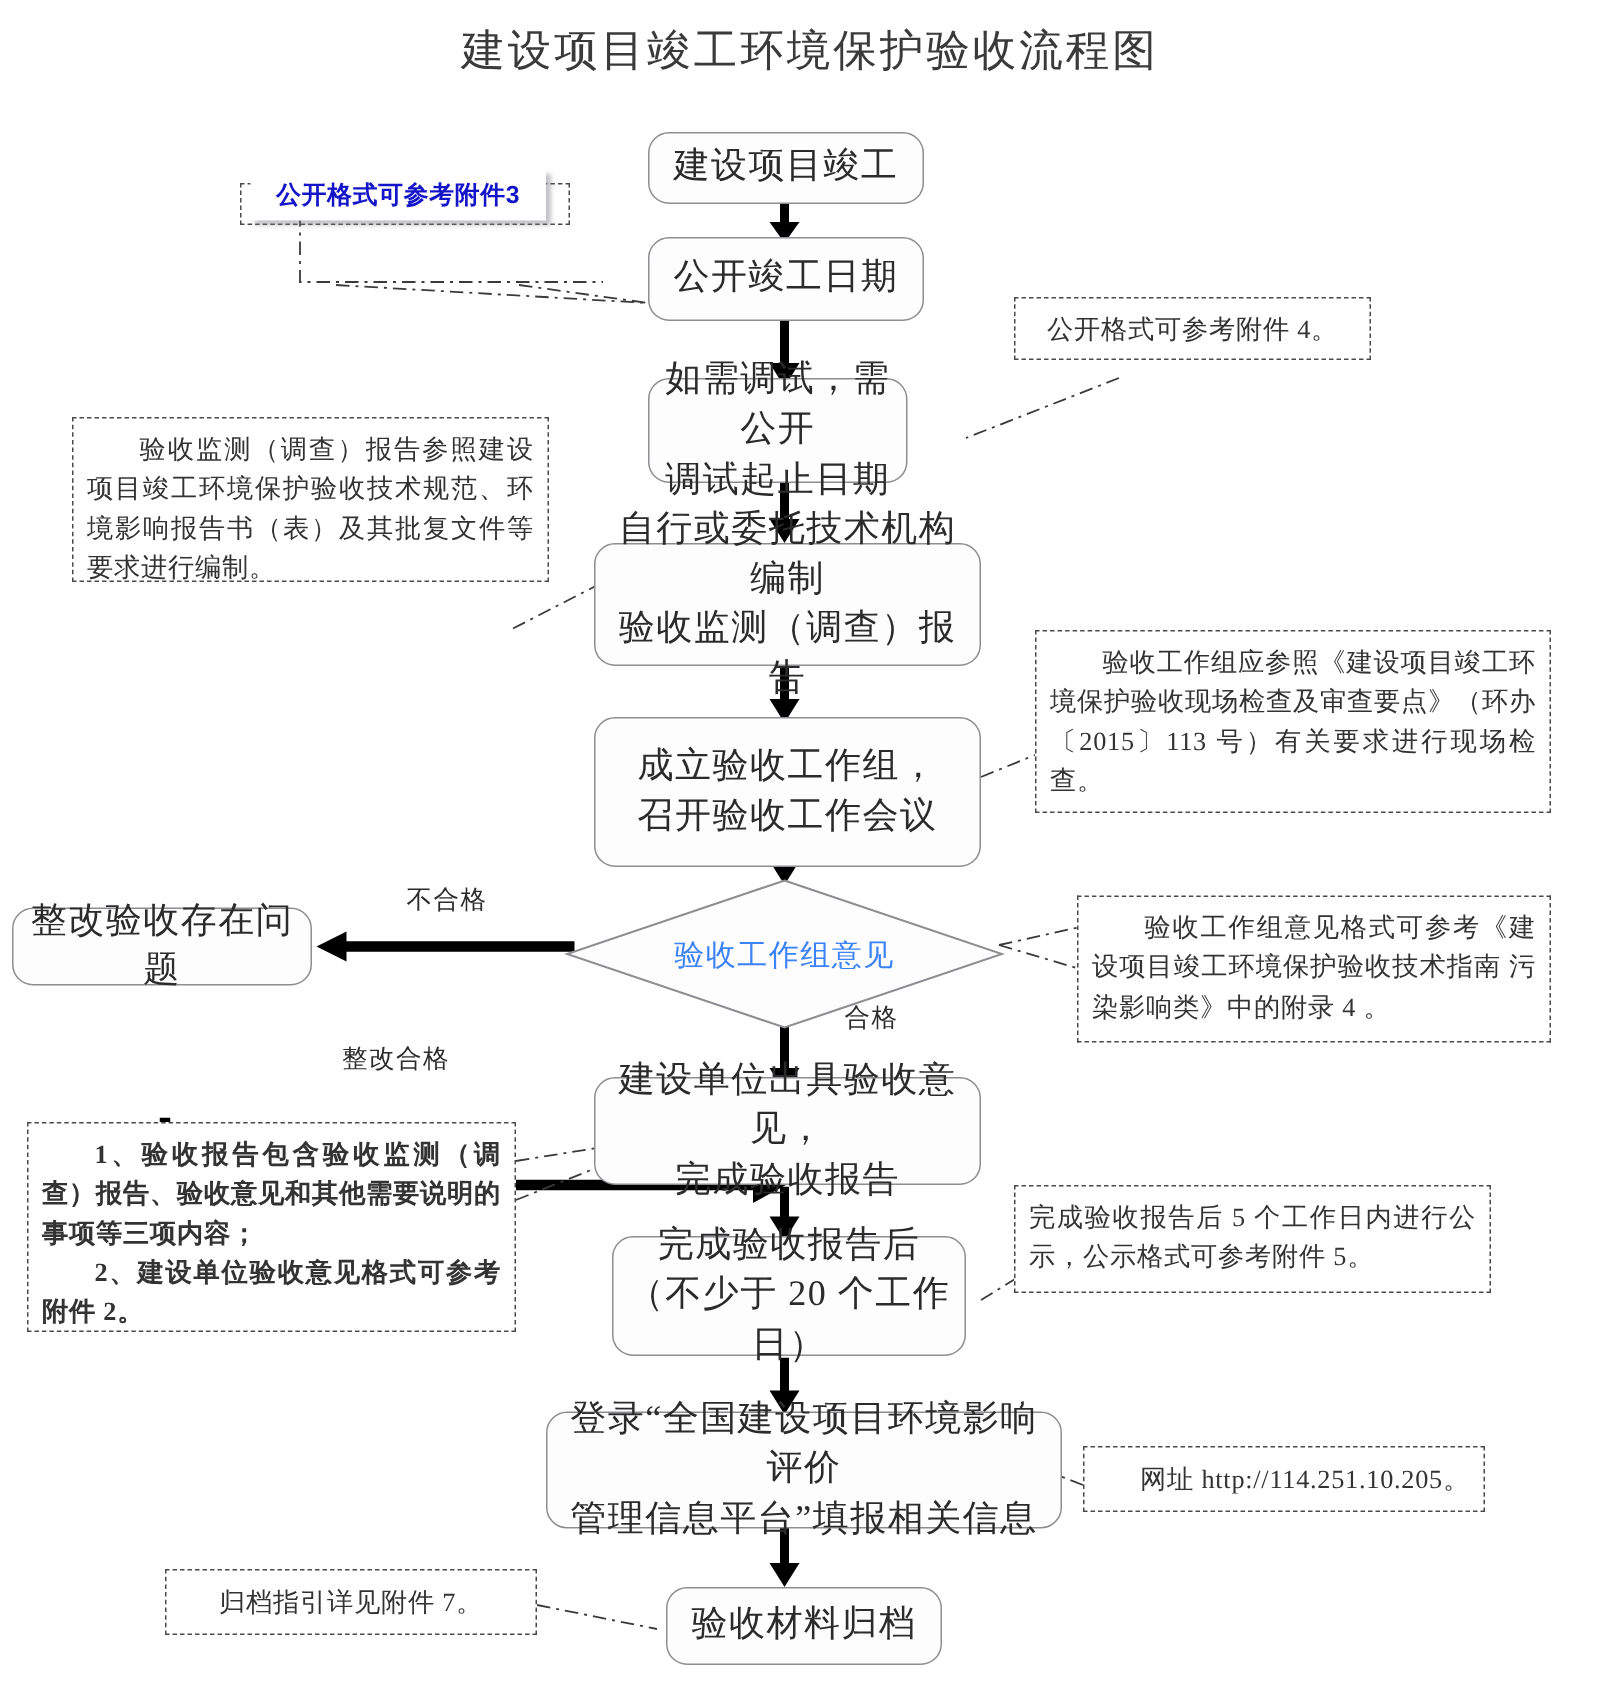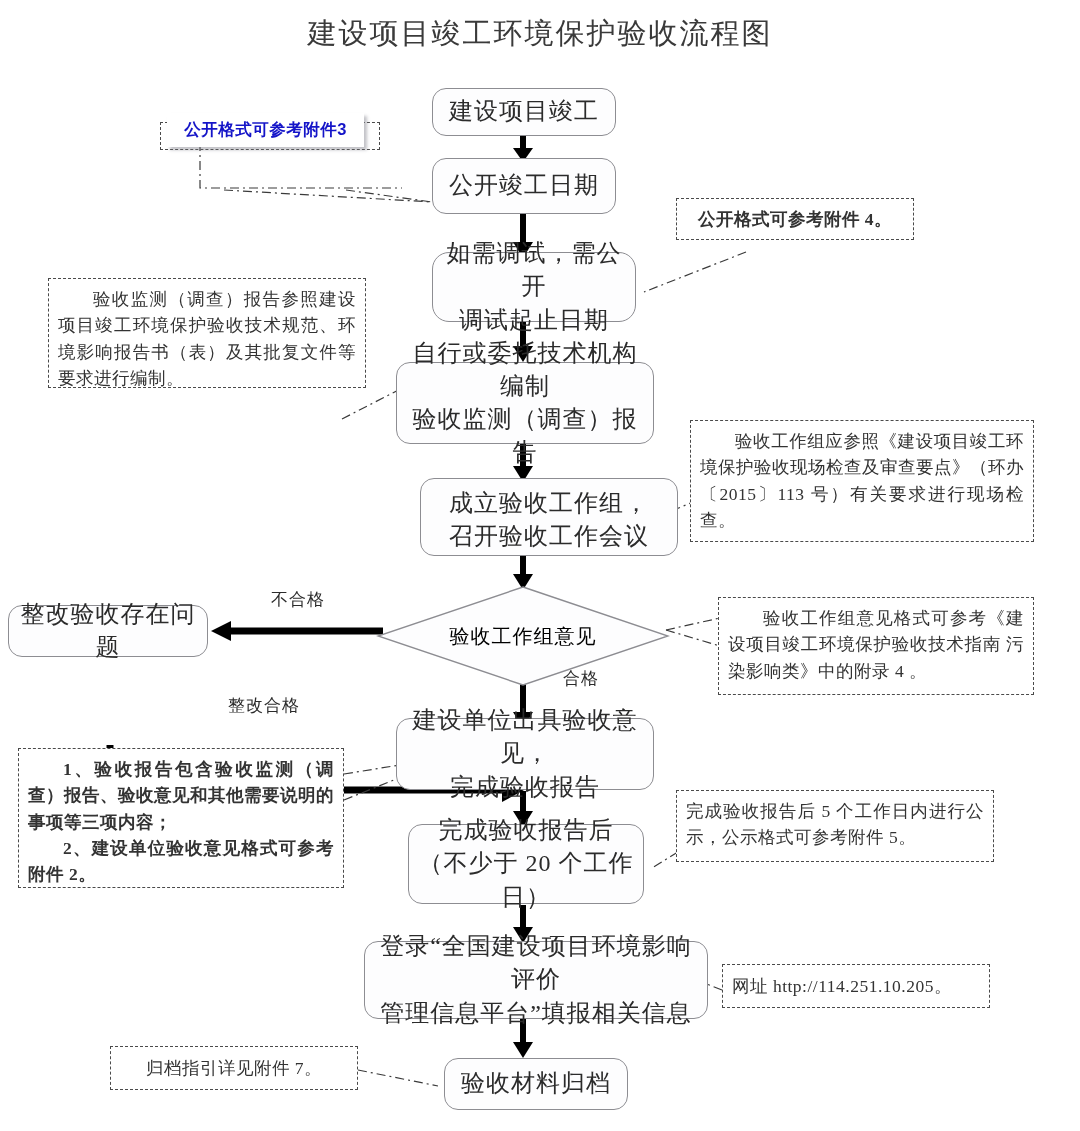--- a/index.html
+++ b/index.html
@@ -48,21 +48,21 @@
 
   
   .diamond-wrap{
     position:absolute;
   }
   .diamond-wrap svg{display:block;}
   .diamond-label{
     position:absolute;
     left:0; top:0; width:100%; height:100%;
     display:flex;align-items:center;justify-content:center;
-    font-size:20px;letter-spacing:1px;color:#000000;
+    font-size:20px;letter-spacing:1px;color:#3b82f6;
     font-family:"Liberation Serif","DejaVu Serif",serif;
   }
 
   
   .arrow{position:absolute;}
   .arrow svg{display:block;}
 
   
   .branch-label{
     position:absolute;
@@ -261,35 +261,35 @@
   </div>
 
   <div class="node" style="left:432px; top:88px; width:184px; height:48px;">
     <span>建设项目竣工</span>
   </div>
 
   <div class="node" style="left:432px; top:158px; width:184px; height:56px;">
     <span>公开竣工日期</span>
   </div>
 
-  <div class="node" style="left:432px; top:252px; width:204px; height:70px;border-radius:17px;">
+  <div class="node" style="left:432px; top:252px; width:173px; height:70px;">
     <div>
       <span>如需调试，需公开</span>
       <span>调试起止日期</span>
     </div>
   </div>
 
   <div class="node" style="left:396px; top:362px; width:258px; height:82px;">
     <div>
       <span>自行或委托技术机构编制</span>
       <span>验收监测（调查）报告</span>
     </div>
   </div>
 
-  <div class="node" style="left:420px; top:478px; width:258px; height:78px;align-items:flex-end;">
+  <div class="node" style="left:396px; top:478px; width:258px; height:100px;">
     <div>
       <span>成立验收工作组，</span>
       <span>召开验收工作会议</span>
     </div>
   </div>
 
   <div class="node" style="left:8px; top:605px; width:200px; height:52px;">
     <span>整改验收存在问题</span>
   </div>
 
@@ -328,21 +328,21 @@
   <div class="branch-label" style="left:271px; top:588px;">不合格</div>
 
   <div class="branch-label" style="left:563px; top:667px;">合格</div>
 
   <div class="branch-label" style="left:228px; top:694px;">整改合格</div>
 
   <div class="note-blue" style="left:160px; top:122px; width:220px; height:28px;">
     <div class="plate">公开格式可参考附件3</div>
   </div>
 
-  <div class="note center" style="left:676px; top:198px; width:238px; height:42px; display:flex; align-items:center; justify-content:center;font-weight:bold;">
+  <div class="note center" style="left:676px; top:198px; width:238px; height:42px; display:flex; align-items:center; justify-content:center;">
     <p>公开格式可参考附件 4。</p>
   </div>
 
   <div class="note" style="left:48px; top:278px; width:318px; height:110px;">
     <p class="indent">验收监测（调查）报告参照建设项目竣工环境保护验收技术规范、环境影响报告书（表）及其批复文件等要求进行编制。</p>
   </div>
 
   <div class="note" style="left:690px; top:420px; width:344px; height:122px;">
     <p class="indent">验收工作组应参照《建设项目竣工环境保护验收现场检查及审查要点》（环办〔2015〕113 号）有关要求进行现场检查。</p>
   </div>
@@ -353,21 +353,21 @@
 
   <div class="note" style="left:18px; top:748px; width:326px; height:140px;font-weight:bold;">
     <p class="indent">1、验收报告包含验收监测（调查）报告、验收意见和其他需要说明的事项等三项内容；</p>
     <p class="indent">2、建设单位验收意见格式可参考附件 2。</p>
   </div>
 
   <div class="note" style="left:676px; top:790px; width:318px; height:72px;">
     <p>完成验收报告后 5 个工作日内进行公示，公示格式可参考附件 5。</p>
   </div>
 
-  <div class="note center" style="left:722px; top:964px; width:268px; height:44px; display:flex; align-items:center; justify-content:flex-start;">
+  <div class="note center" style="left:722px; top:964px; width:268px; height:44px; display:flex; align-items:center; justify-content:flex-end;">
     <p>网址 http://114.251.10.205。</p>
   </div>
 
   <div class="note center" style="left:110px; top:1046px; width:248px; height:44px; display:flex; align-items:center; justify-content:center;">
     <p>归档指引详见附件 7。</p>
   </div>
 
 </div>
 
 </body></html>

